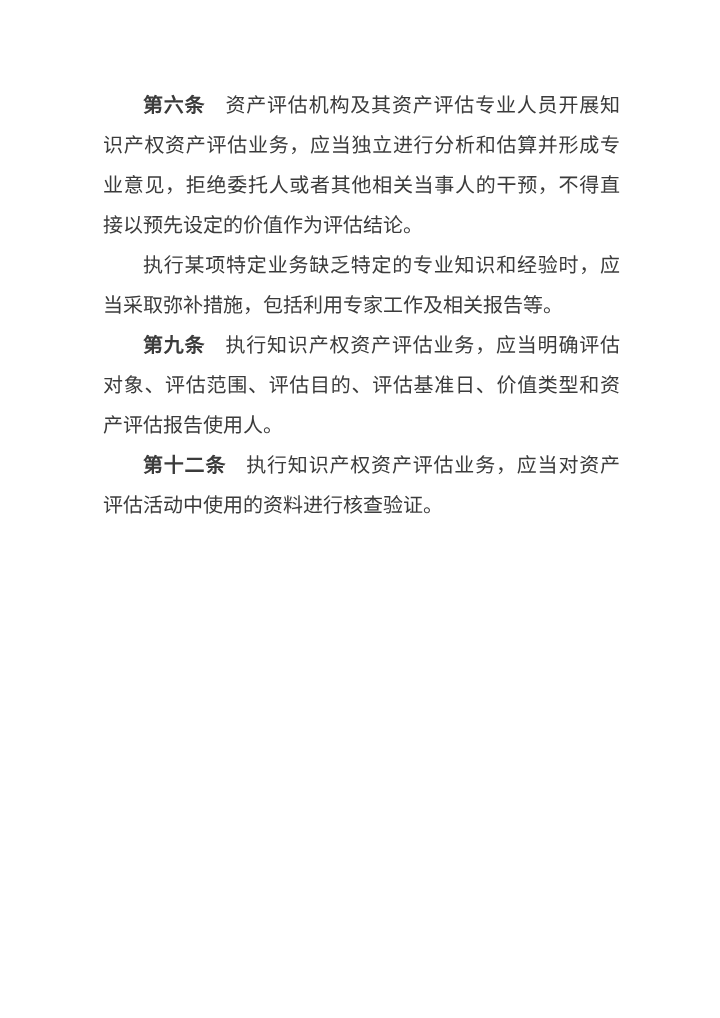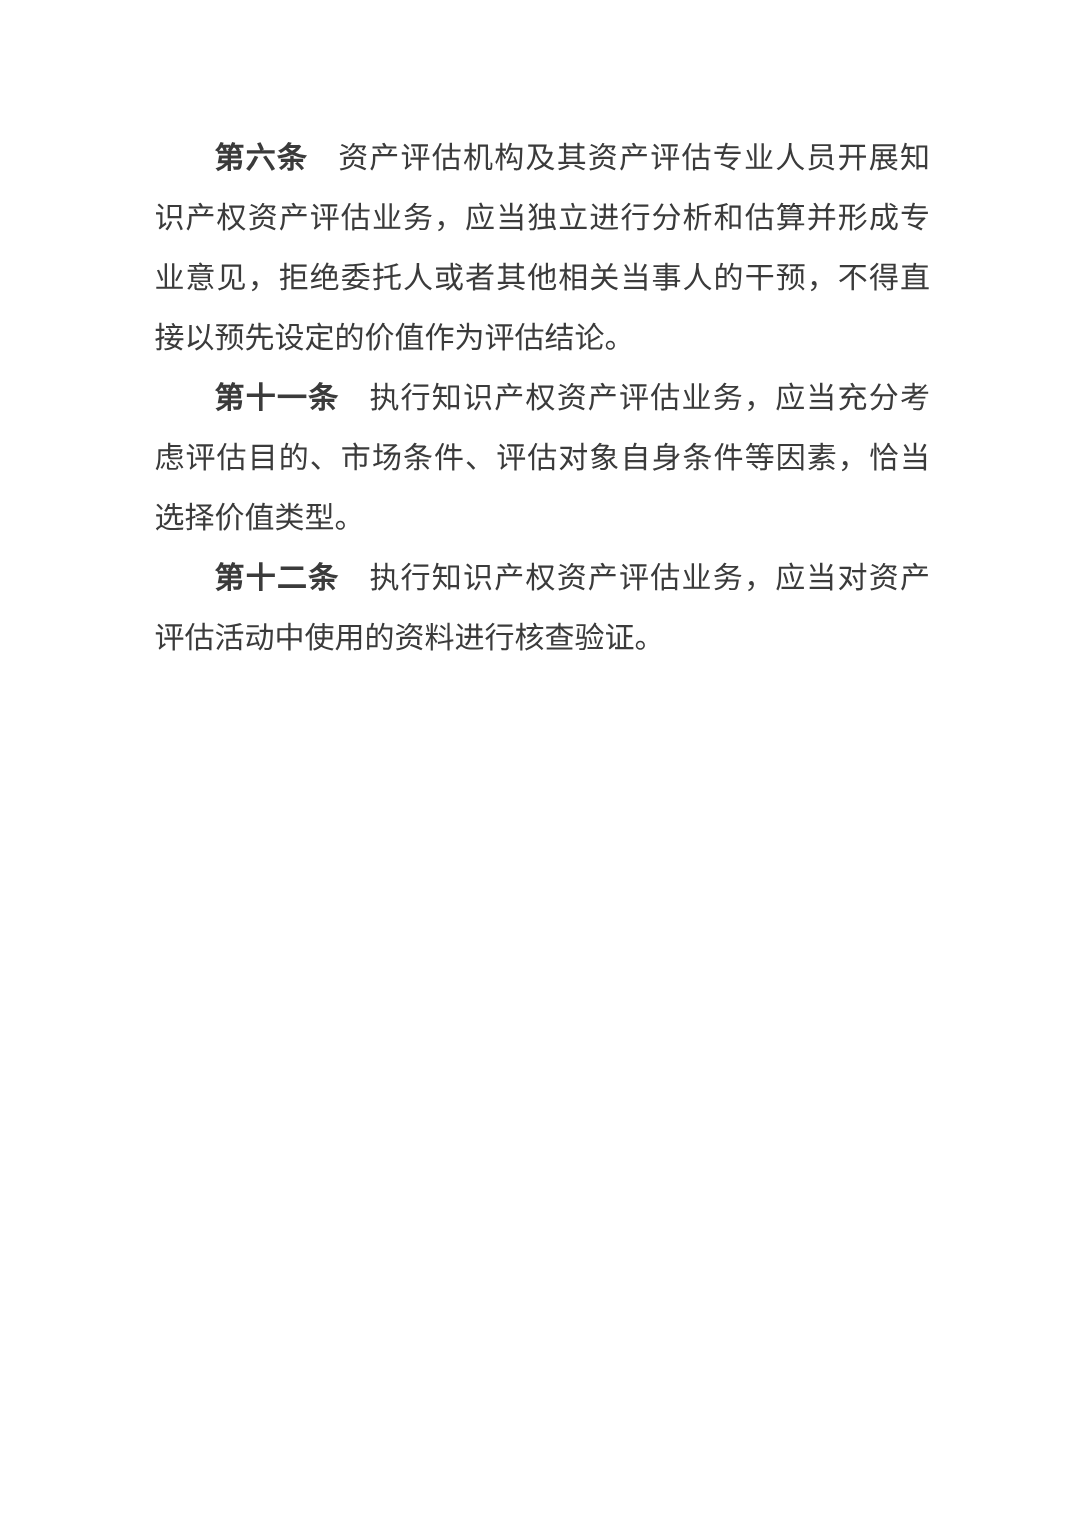--- a/index.html
+++ b/index.html
@@ -35,21 +35,22 @@
   }
 </style>
 </head>
 <body>
 
 <div class="page" style="background: rgb(255, 255, 255);">
   <div class="content" id="paragraphs-container" style="color: rgb(59, 59, 59);">
   <p class="para"><b class="article-heading">第六条</b><span class="article-text">资产评估机构及其资产评估专业人员开展知识产权资产评估业务，应当独立进行分析和估算并形成专业意见，拒绝委托人或者其他相关当事人的干预，不得直接以预先设定的价值作为评估结论。</span></p>
 
 
+  <p class="para"><span class="article-text">执行某项特定业务缺乏特定的专业知识和经验时，应当采取弥补措施，包括利用专家工作及相关报告等。</span></p>
 
 
+  <p class="para"><b class="article-heading">第九条</b><span class="article-text">执行知识产权资产评估业务，应当明确评估对象、评估范围、评估目的、评估基准日、价值类型和资产评估报告使用人。</span></p>
 
 
-  <p class="para"><b class="article-heading">第十一条</b><span class="article-text">执行知识产权资产评估业务，应当充分考虑评估目的、市场条件、评估对象自身条件等因素，恰当选择价值类型。</span></p>
 
   <p class="para"><b class="article-heading">第十二条</b><span class="article-text">执行知识产权资产评估业务，应当对资产评估活动中使用的资料进行核查验证。</span></p>
 </div>
 </div>
 
 </body></html>

